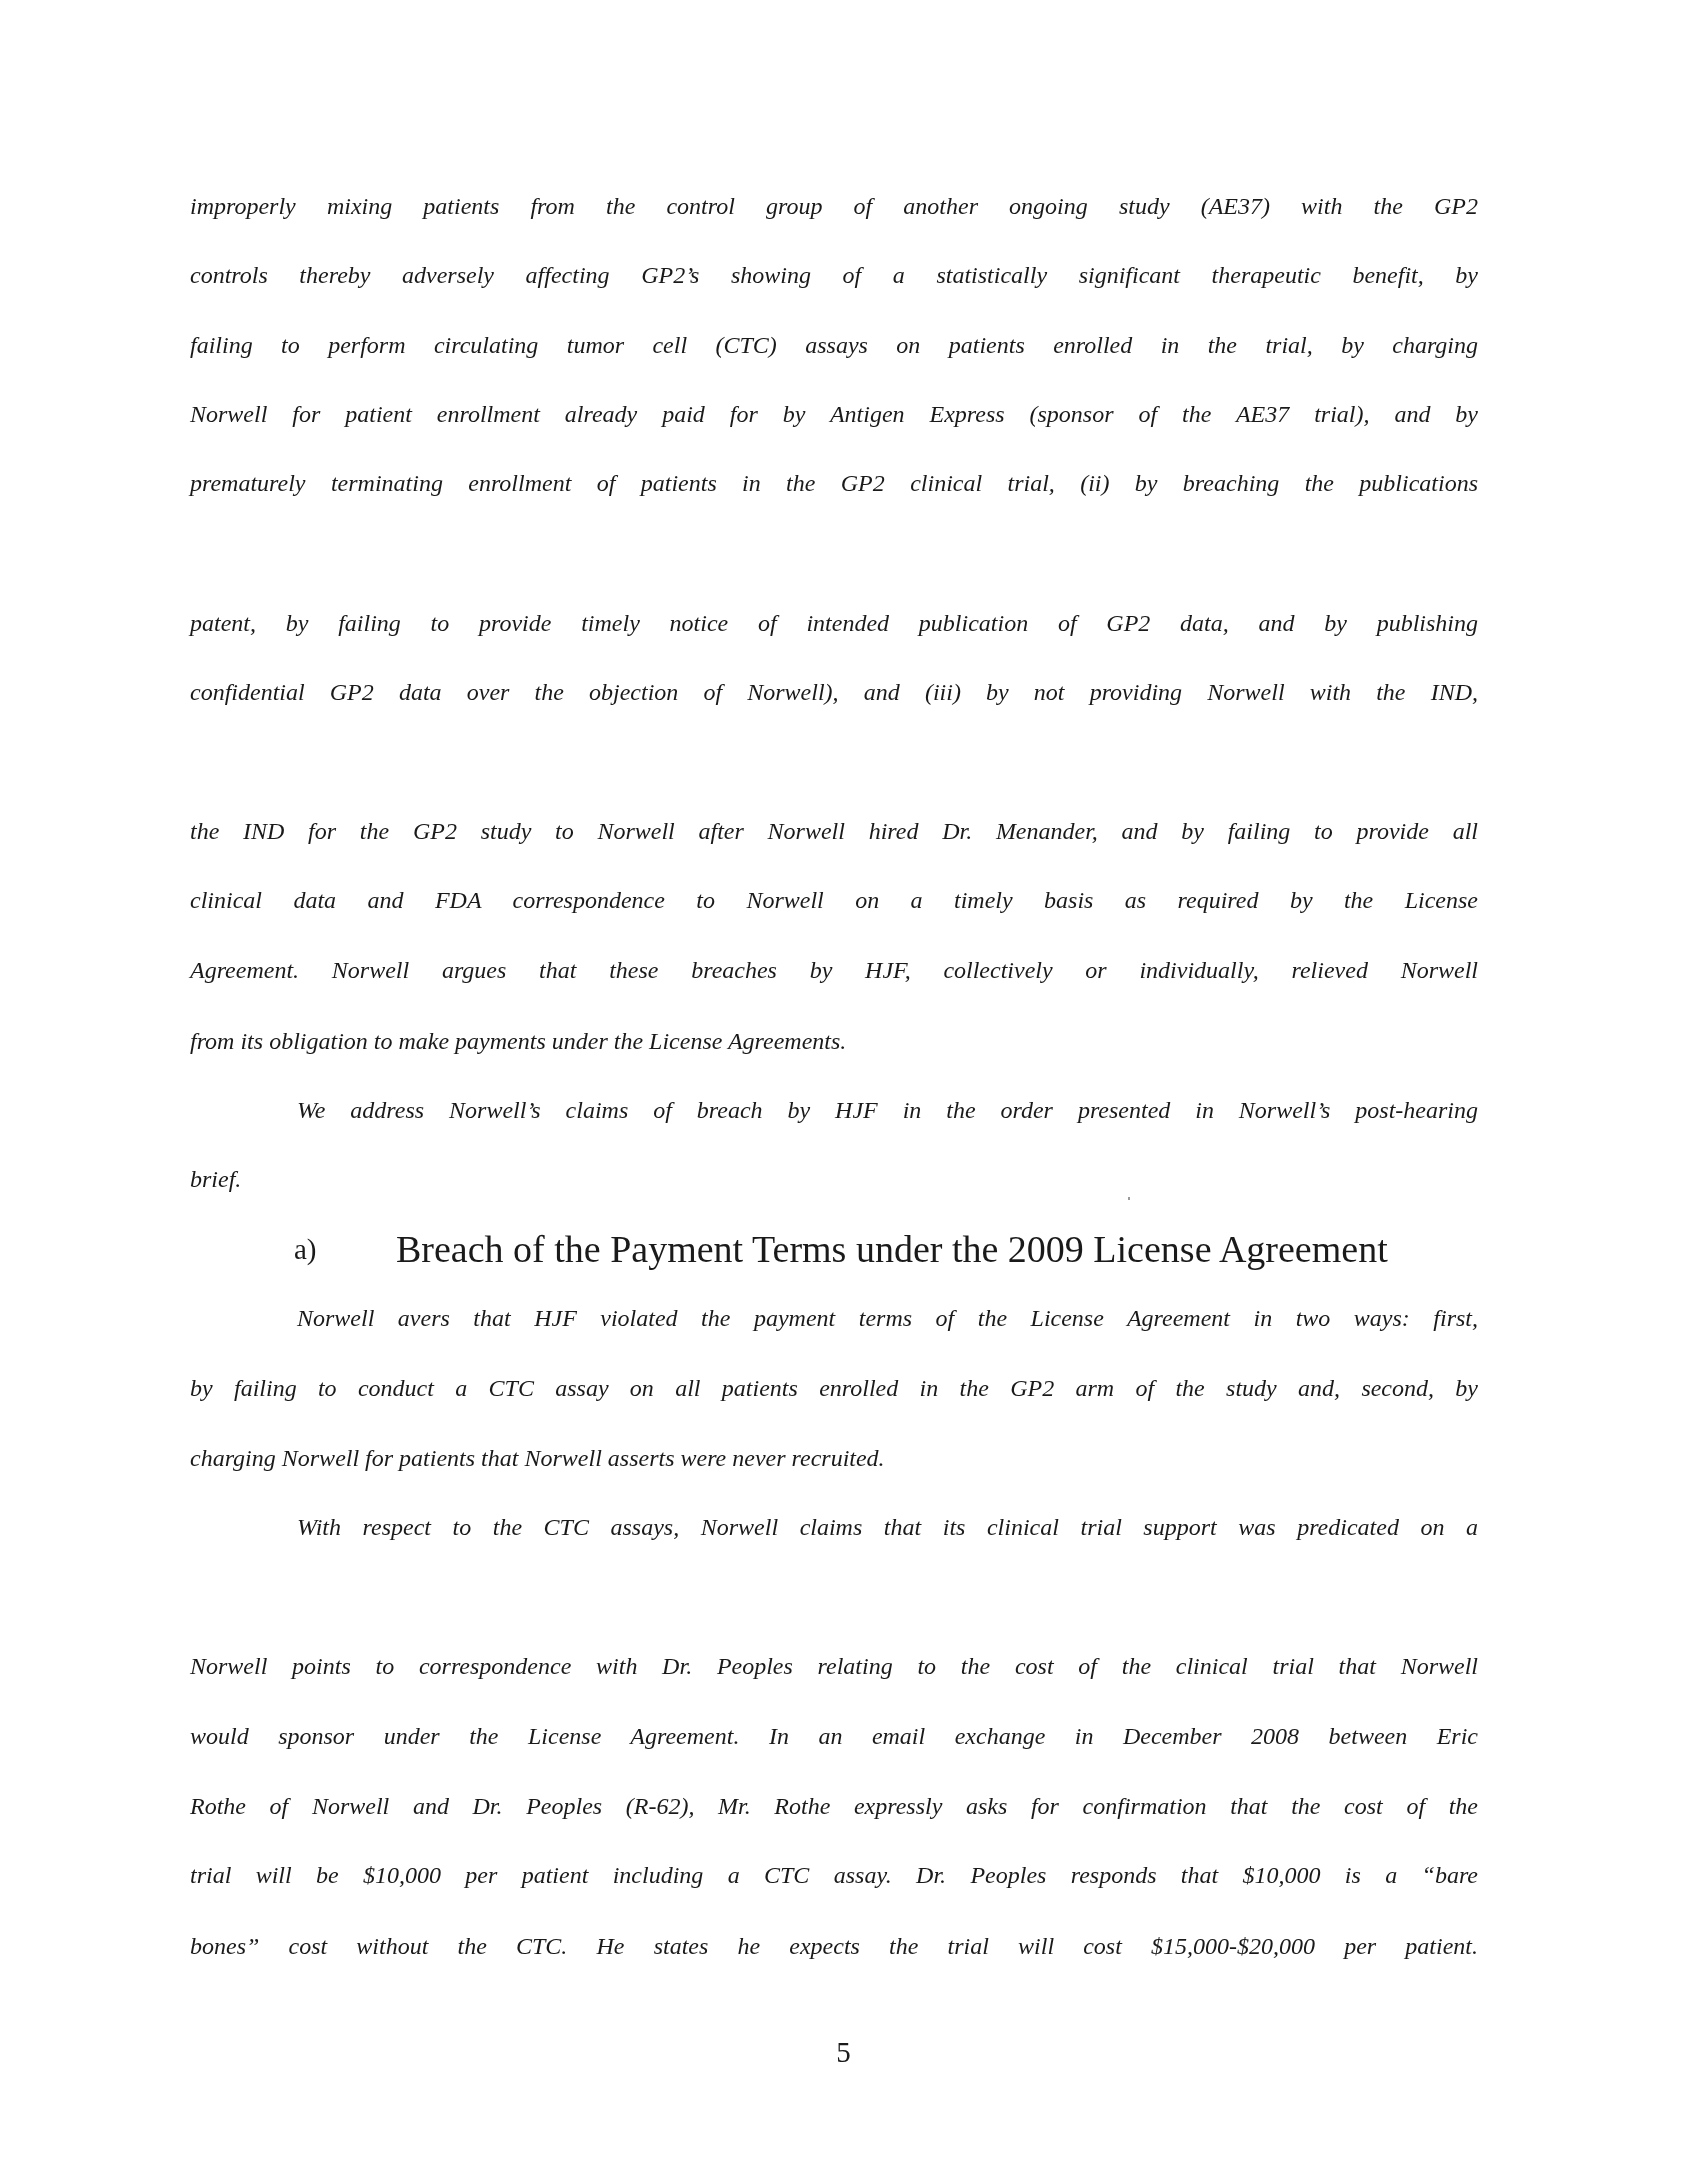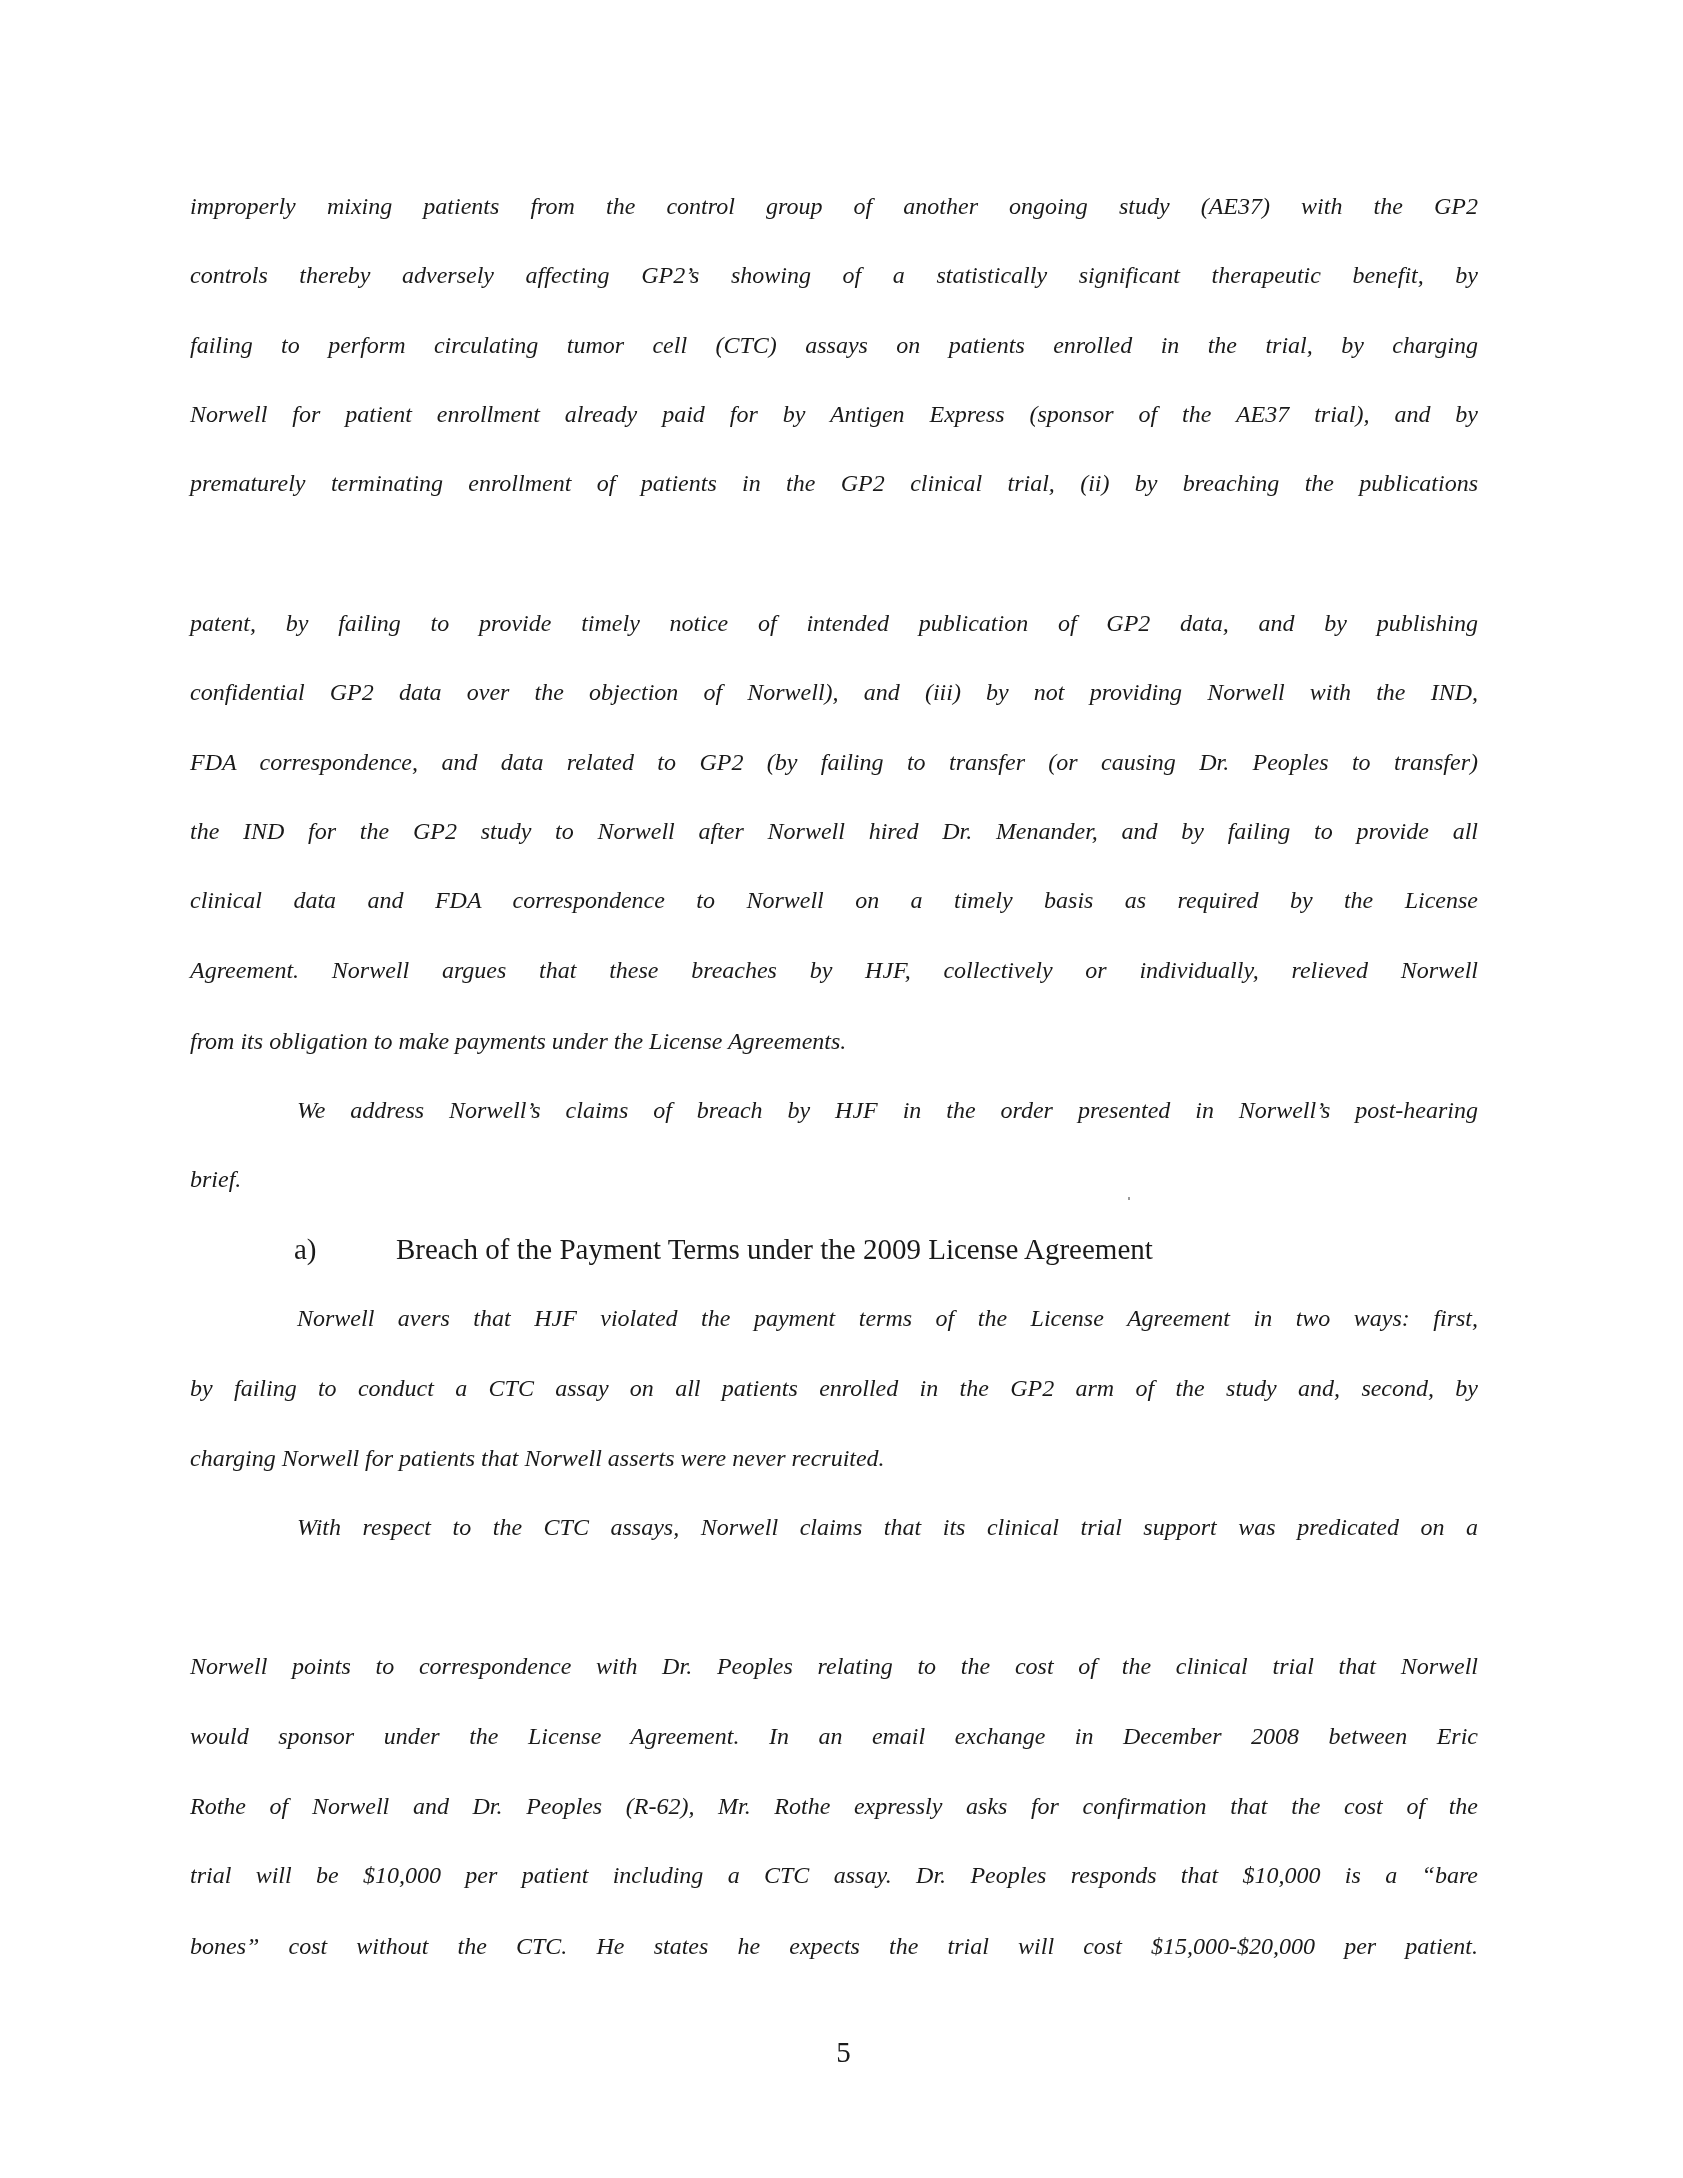--- a/index.html
+++ b/index.html
@@ -13,37 +13,36 @@
     position: absolute;
     left: 190px; width: 1288px;
     height: 40px; line-height: 40px;
     font-size: 24px;
     white-space: nowrap;
     text-align: justify; text-align-last: justify; font-style: italic;
   }
   .line.last { text-align-last: left; }
   .line.indent { left: 297px; width: 1181px; }
   .heading-marker { position: absolute; left: 294px; height: 40px; line-height: 40px; font-size: 29px; }
-  .heading-text { position: absolute; left: 396px; height: 40px; line-height: 40px; font-size: 29px; white-space: nowrap; }
+  .heading-text { position: absolute; left: 396px; height: 40px; line-height: 40px; font-size: 38px; white-space: nowrap; }
   .page-number { position: absolute; left: 0; width: 1687px; text-align: center; font-size: 29px; height: 40px; line-height: 40px; }
   .speck { position: absolute; width: 2px; height: 3px; background: #9a9a9a; left: 1128px; top: 1197px; }
 </style>
 </head>
 <body>
 
 <div class="page">
 
   <div class="line" style="top:186px">improperly mixing patients from the control group of another ongoing study (AE37) with the GP2</div>
   <div class="line" style="top:255px">controls thereby adversely affecting GP2’s showing of a statistically significant therapeutic benefit, by</div>
   <div class="line" style="top:325px">failing to perform circulating tumor cell (CTC) assays on patients enrolled in the trial, by charging</div>
   <div class="line" style="top:394px">Norwell for patient enrollment already paid for by Antigen Express (sponsor of the AE37 trial), and by</div>
   <div class="line" style="top:463px">prematurely terminating enrollment of patients in the GP2 clinical trial, (ii) by breaching the publications</div>
   <div class="line" style="top:603px">patent, by failing to provide timely notice of intended publication of GP2 data, and by publishing</div>
   <div class="line" style="top:672px">confidential GP2 data over the objection of Norwell), and (iii) by not providing Norwell with the IND,</div>
-  <div class="line" style="top:742px">FDA correspondence, and data related to GP2 (by failing to transfer (or causing Dr. Peoples to transfer)</div>
   <div class="line" style="top:811px">the IND for the GP2 study to Norwell after Norwell hired Dr. Menander, and by failing to provide all</div>
   <div class="line" style="top:880px">clinical data and FDA correspondence to Norwell on a timely basis as required by the License</div>
   <div class="line" style="top:950px">Agreement.  Norwell argues that these breaches by HJF, collectively or individually, relieved Norwell</div>
   <div class="line last" style="top:1021px">from its obligation to make payments under the License Agreements.</div>
 
   <div class="line indent" style="top:1090px">We address Norwell’s claims of breach by HJF in the order presented in Norwell’s post-hearing</div>
   <div class="line last" style="top:1159px">brief.</div>
   <div class="speck"></div>
 
   <div>

